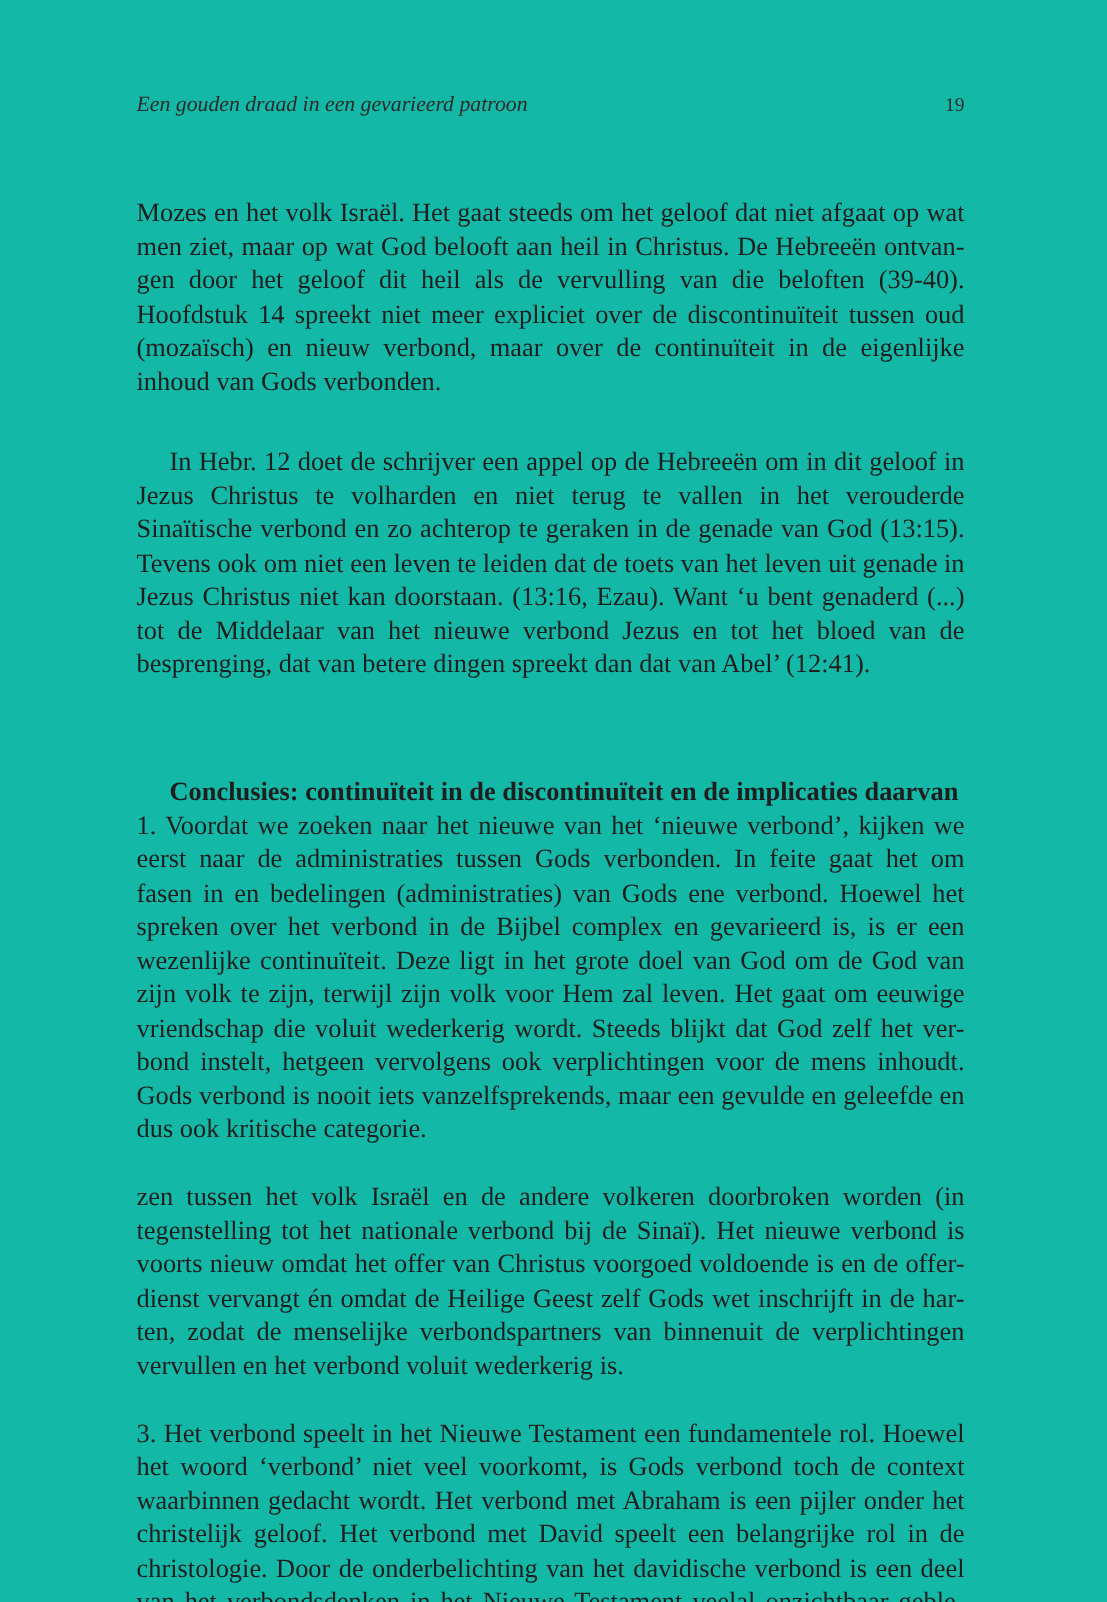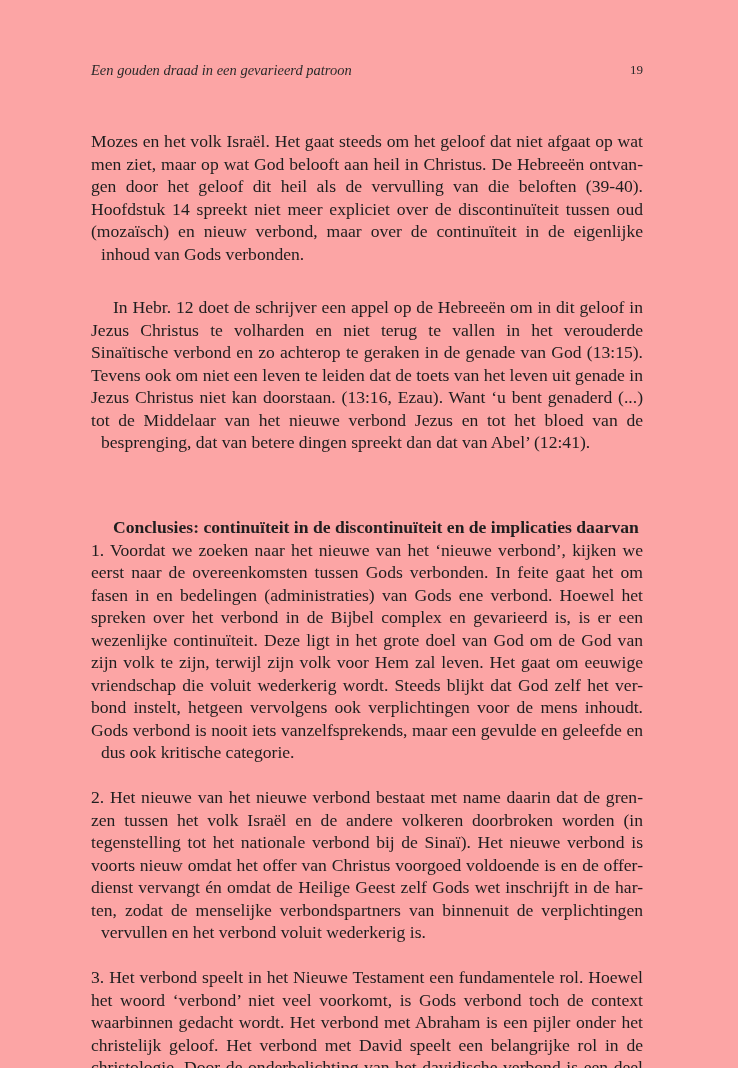--- a/index.html
+++ b/index.html
@@ -1,27 +1,27 @@
 <!DOCTYPE html>
 <html><head>
 <meta charset="utf-8">
 <style>
   html, body { margin: 0; padding: 0; background: #ffffff; }
   body { width: 738px; height: 1068px; position: relative; overflow: hidden; }
-  .page { position: absolute; left: 0; top: 0; width: 738px; height: 1068px; background: #fca5a5; }
+  .page { position: absolute; left: 0; top: 0; width: 738px; height: 1068px; background: #14b8a6; }
   .header { position: absolute; left: 91px; top: 62px; width: 552px; height: 20px;
             font-family: "Liberation Serif", "DejaVu Serif", serif; color: #2a2a2a; }
   .running-title { position: absolute; left: 0; top: 0; font-style: italic; font-size: 14.5px; }
   .page-number { position: absolute; right: 0; top: 0; font-size: 13px; }
   .body { position: absolute; left: 91px; top: 130px; width: 552px;
           font-family: "Liberation Serif", "DejaVu Serif", serif; font-size: 17.6px;
           color: #1e1e1e; }
   .line { height: 22.5px; line-height: 22.5px; white-space: nowrap; text-align: justify;
           text-align-last: justify; }
-  .line.last { text-align-last: left; margin-left: 10px; }
+  .line.last { text-align-last: left; }
   .line.indent { padding-left: 22px; margin-top: 31px; }
   .gap { height: 22.5px; }
   .heading { font-weight: bold; padding-left: 22px; text-align-last: left; margin-top: 40px; }
 </style>
 </head>
 <body>
 
 <div class="page">
   <div class="header">
     <span class="running-title">Een gouden draad in een gevarieerd patroon</span>
@@ -48,35 +48,34 @@
       <div class="line">tot de Middelaar van het nieuwe verbond Jezus en tot het bloed van de</div>
       <div class="line last">besprenging, dat van betere dingen spreekt dan dat van Abel’ (12:41).</div>
     </div>
 
     <div class="gap"></div>
 
     <div class="line heading">Conclusies: continuïteit in de discontinuïteit en de implicaties daarvan</div>
 
     <div>
       <div class="line">1. Voordat we zoeken naar het nieuwe van het ‘nieuwe verbond’, kijken we</div>
-      <div class="line">eerst naar de overeenkomsten tussen Gods verbonden. In feite gaat het om</div>
+      <div class="line">eerst naar de administraties tussen Gods verbonden. In feite gaat het om</div>
       <div class="line">fasen in en bedelingen (administraties) van Gods ene verbond. Hoewel het</div>
       <div class="line">spreken over het verbond in de Bijbel complex en gevarieerd is, is er een</div>
       <div class="line">wezenlijke continuïteit. Deze ligt in het grote doel van God om de God van</div>
       <div class="line">zijn volk te zijn, terwijl zijn volk voor Hem zal leven. Het gaat om eeuwige</div>
       <div class="line">vriendschap die voluit wederkerig wordt. Steeds blijkt dat God zelf het ver-</div>
       <div class="line">bond instelt, hetgeen vervolgens ook verplichtingen voor de mens inhoudt.</div>
       <div class="line">Gods verbond is nooit iets vanzelfsprekends, maar een gevulde en geleefde en</div>
       <div class="line last">dus ook kritische categorie.</div>
     </div>
 
     <div class="gap"></div>
 
     <div>
-      <div class="line">2. Het nieuwe van het nieuwe verbond bestaat met name daarin dat de gren-</div>
       <div class="line">zen tussen het volk Israël en de andere volkeren doorbroken worden (in</div>
       <div class="line">tegenstelling tot het nationale verbond bij de Sinaï). Het nieuwe verbond is</div>
       <div class="line">voorts nieuw omdat het offer van Christus voorgoed voldoende is en de offer-</div>
       <div class="line">dienst vervangt én omdat de Heilige Geest zelf Gods wet inschrijft in de har-</div>
       <div class="line">ten, zodat de menselijke verbondspartners van binnenuit de verplichtingen</div>
       <div class="line last">vervullen en het verbond voluit wederkerig is.</div>
     </div>
 
     <div class="gap"></div>
 

